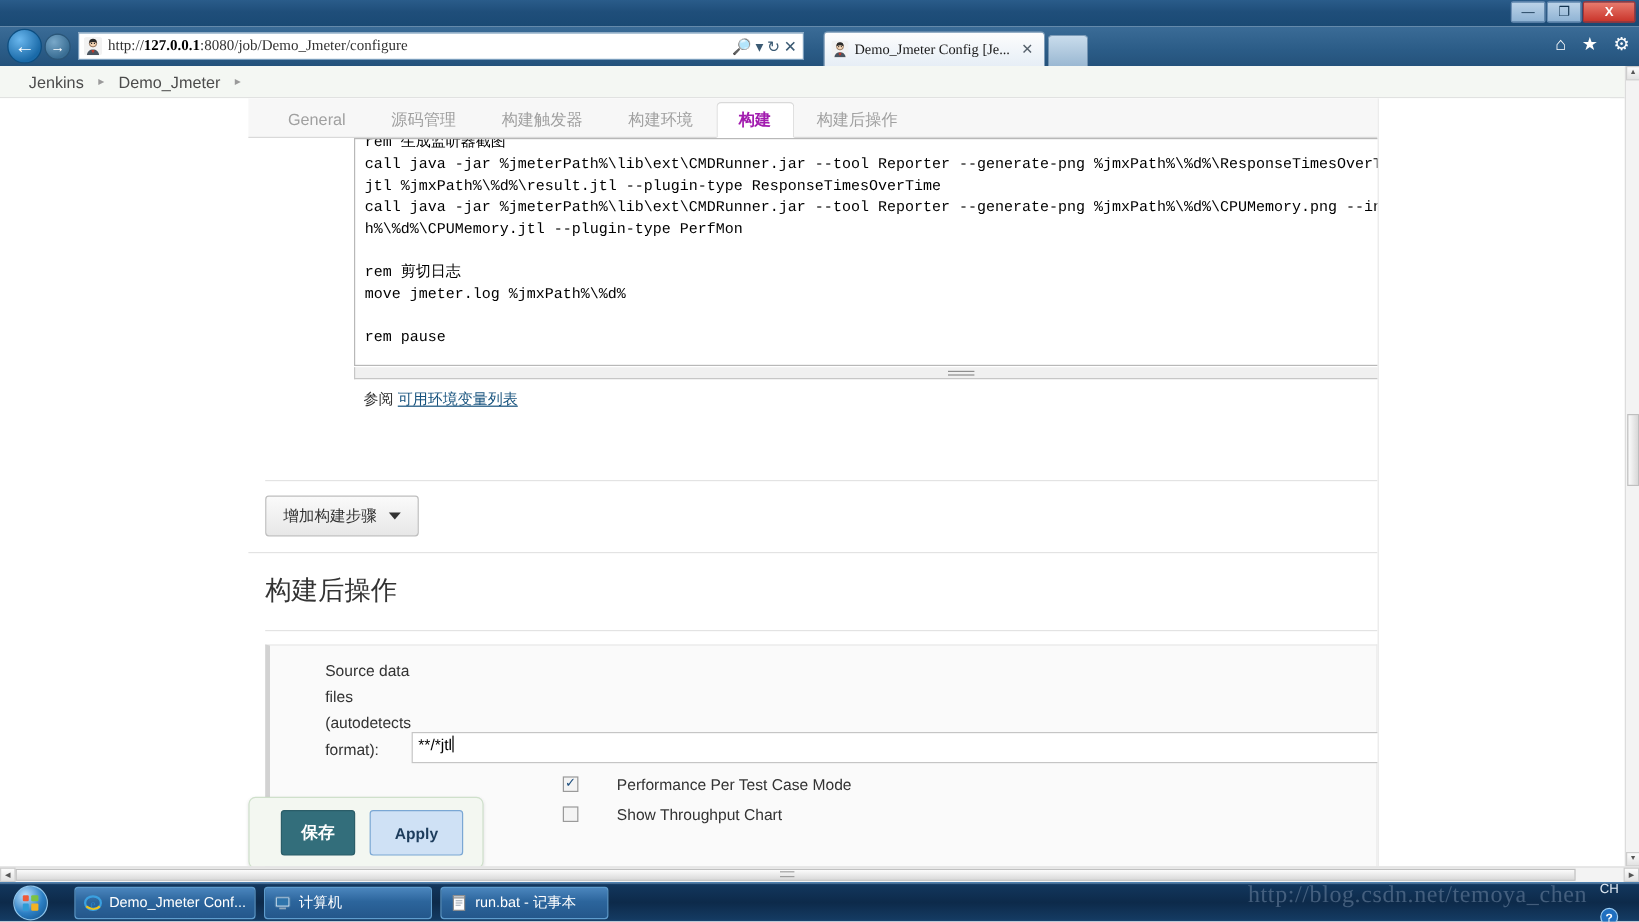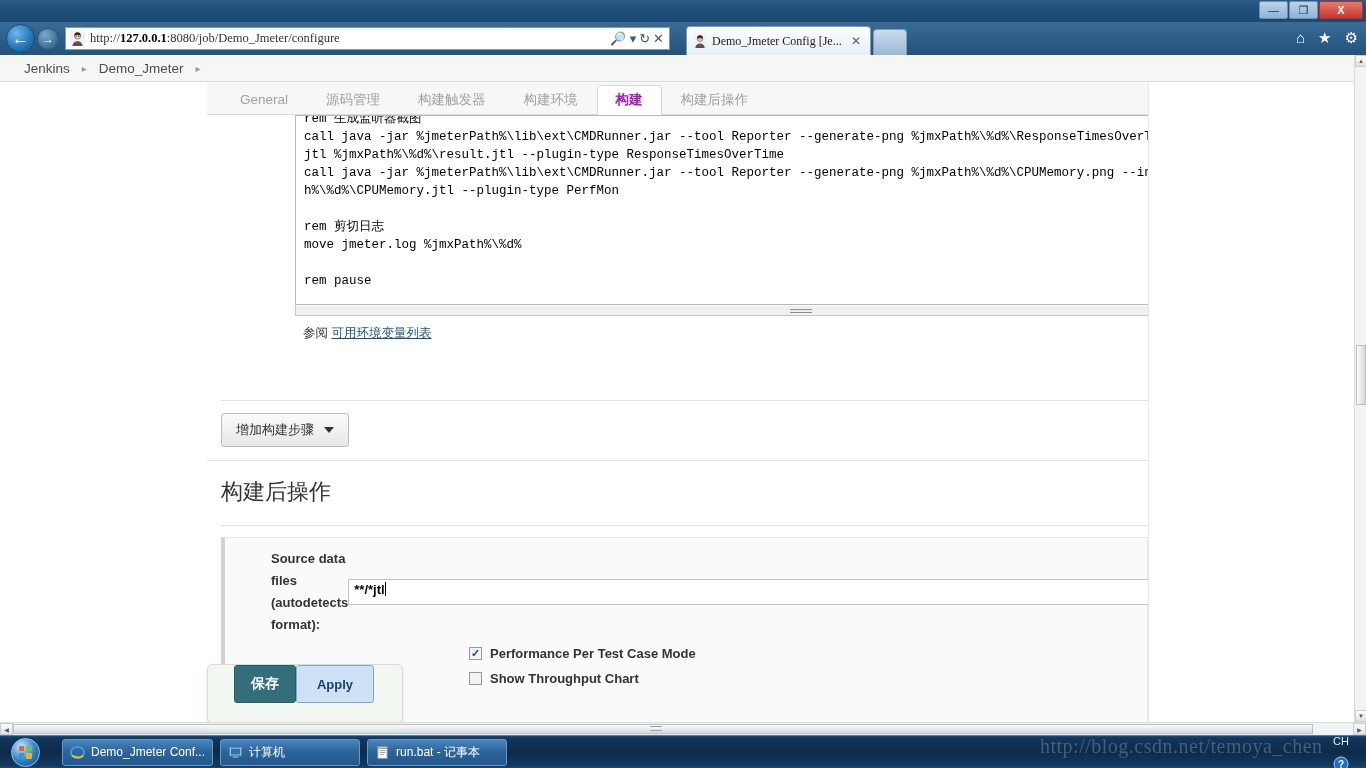--- a/index.html
+++ b/index.html
@@ -230,41 +230,41 @@
     border-bottom:1px solid #ececec;
   }
   .grip{
     width:10px; height:14px; margin-right:12px; flex:none; opacity:.55;
     background-image:
       radial-gradient(#9a9a9a 40%, transparent 41%);
     background-size:3px 3px;
   }
   .pub-title{ font-size:13px; font-weight:bold; color:#333; }
 
-  .frow{ display:flex; align-items:center; padding:10px 0 0 0;font-weight:bold; }
+  .frow{ display:flex; align-items:flex-end; padding:10px 0 0 0; }
   .flabel{ width:244px; padding-left:46px; font-size:13px; color:#333; line-height:22px; }
   .fctl{ flex:1; padding-right:14px; }
   .txt-input{
     width:822px; height:26px; border:1px solid #c5c5c5; background:#fff;
     font-size:13px; color:#000; padding:2px 5px;
     font-family:"Liberation Sans", sans-serif;
   }
   .caretbar{
     display:inline-block; width:1px; height:14px; background:#000;
     vertical-align:-2px; margin-left:0px;
   }
   .chk-row{ display:flex; align-items:center; margin-bottom:10px; }
   .chkbox{
     width:13px; height:13px; border:1px solid #9a9a9a; background:#f4f4f4; margin-right:8px;
     display:flex; align-items:center; justify-content:center; flex:none;
   }
   .chkbox.on:after{
     content:"✓"; font-size:11px; color:#1d4e7e; line-height:1;
   }
-  .chk-label{ font-size:13px; color:#333; }
+  .chk-label{ font-size:13px; color:#333;margin-left:24px; }
 
   
   .del-x{
     position:absolute; left:1068px; top:446px; width:32px; height:22px;
     background:#d94a41; border:1px solid #b33a32; border-radius:3px;
     color:#fff; font-size:12px; font-weight:bold;
     display:flex; align-items:center; justify-content:center;
   }
   .help-ic{
     position:absolute; width:15px; height:15px; border-radius:50%;
@@ -279,21 +279,21 @@
   .right-col{
     position:absolute; left:1148px; top:0; width:194px; height:640px; background:#fff;
   }
   .right-col .rl{ position:absolute; left:0; top:0; width:1px; height:640px; background:#e8e8e8; }
 
   
   .save-bar{
     position:absolute; left:207px; top:582px; width:196px; height:60px;
     background:#f3f7f1; border:1px solid #cfe0cb; border-radius:6px;
     box-shadow:0 1px 3px rgba(0,0,0,.10);
-    display:flex; align-items:flex-start; padding-left:26px;
+    display:flex; align-items:center; gap:12px; padding-left:26px;
   }
   .btn-save{
     width:62px; height:38px; background:#336e7b; border:1px solid #2b5d68;
     border-radius:3px; color:#fff; font-size:14px; font-weight:bold;
     display:flex; align-items:center; justify-content:center;
   }
   .btn-apply{
     width:78px; height:38px; background:#cfe1f5; border:1px solid #7aa7d4;
     border-radius:3px; color:#1d3c5c; font-size:13px; font-weight:bold;
     display:flex; align-items:center; justify-content:center;

